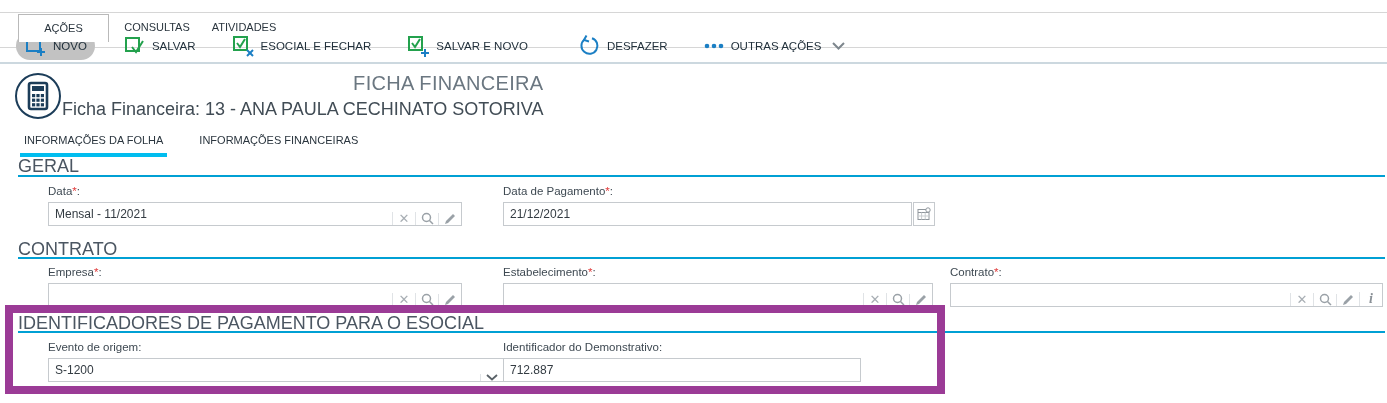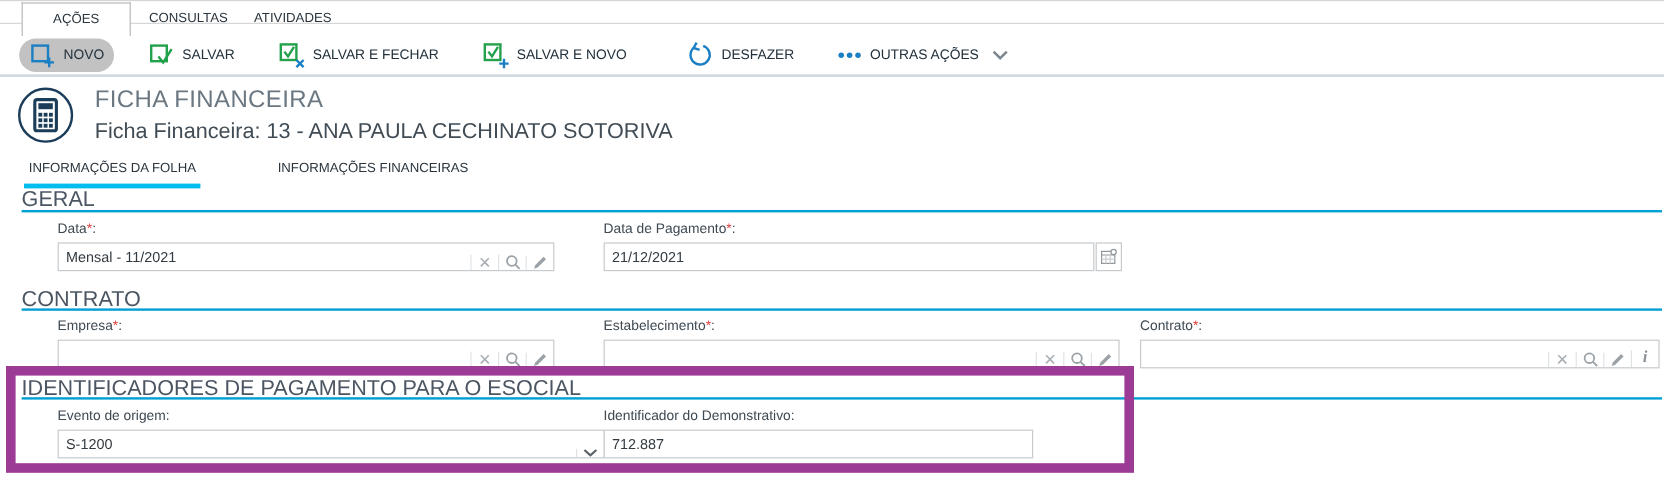--- a/index.html
+++ b/index.html
@@ -5,21 +5,21 @@
   * { margin:0; padding:0; box-sizing:border-box; }
   html,body { background:#fff; }
   body {
     width:1387px; height:403px; position:relative;
     font-family:"Liberation Sans", sans-serif;
     color:#2b3740; overflow:hidden;
   }
 
   
   .tabstrip {
-    position:absolute; top:0; left:0; width:1387px; height:20px;
+    position:absolute; top:12px; left:0; width:1387px; height:36px;
     border-top:1px solid #d6d6d6; border-bottom:1px solid #d6d6d6;
   }
   .rtab {
     position:absolute; top:1px; height:26px; line-height:26px;
     font-size:11px; color:#2a353e; cursor:default; text-align:center;
   }
   .rtab.active {
     left:18px; width:91px; height:28px; line-height:27px;
     background:#fff; border:1px solid #b9b9b9; border-bottom:none; z-index:2;
   }
@@ -36,27 +36,27 @@
     display:flex; align-items:center; gap:7px;
     font-size:11.5px; color:#22313c; padding:3px 8px; white-space:nowrap;
     cursor:default;
   }
   .tb-btn.pressed { background:#c2c2c2; border-radius:14px; }
   .tb-ic { width:22px; height:22px; display:block; }
   .dots-ic { width:20px; height:6px; display:block; }
   .chev-ic { width:13px; height:8px; display:block; margin-left:4px; }
 
   
-  .header { position:absolute; top:72px; left:14px; display:flex; gap:17px; align-items:center; }
+  .header { position:absolute; top:72px; left:14px; display:flex; align-items:center;text-align:right; }
   .h-icon { width:48px; height:48px; }
   .h-title { font-size:20px; color:#6b7781; letter-spacing:.3px; }
   .h-sub { font-size:18px; color:#414c55; margin-top:4px; }
 
   
-  .subtabs { position:absolute; top:134px; left:20px; display:flex; gap:60px; }
+  .subtabs { position:absolute; top:134px; left:20px; display:flex; gap:28px; }
   .stab { font-size:11px; color:#2a353e; padding:0 4px 7px 4px; cursor:default; }
   .stab.active { border-bottom:4px solid #00bdef; }
 
   
   .sec-title { position:absolute; left:18px; font-size:18px; color:#4b5662; }
   .sec-line  { position:absolute; left:18px; width:1367px; height:2px; background:#00a0d4; }
   .f-label   { position:absolute; font-size:11.5px; color:#3e4952; white-space:nowrap; }
   .req { color:#e03a3a; }
 
   .input-box {
@@ -114,21 +114,21 @@
     <span>SALVAR</span>
   </div>
 
   <div class="tb-btn">
     <svg class="tb-ic" viewBox="0 0 22 22">
       <rect x="2" y="2" width="13" height="13" fill="none" stroke="#23a14d" stroke-width="2"></rect>
       <path d="M5 8 L8 12 L13 4" fill="none" stroke="#23a14d" stroke-width="2"></path>
       <line x1="15" y1="15" x2="21" y2="21" stroke="#1b7fc4" stroke-width="2"></line>
       <line x1="21" y1="15" x2="15" y2="21" stroke="#1b7fc4" stroke-width="2"></line>
     </svg>
-    <span>SALVAR E FECHAR</span>
+    <span>ESOCIAL E FECHAR</span>
   </div>
 
   <div class="tb-btn">
     <svg class="tb-ic" viewBox="0 0 22 22">
       <rect x="2" y="2" width="13" height="13" fill="none" stroke="#23a14d" stroke-width="2"></rect>
       <path d="M5 8 L8 12 L13 4" fill="none" stroke="#23a14d" stroke-width="2"></path>
       <line x1="18" y1="14" x2="18" y2="22" stroke="#1b7fc4" stroke-width="2"></line>
       <line x1="14" y1="18" x2="22" y2="18" stroke="#1b7fc4" stroke-width="2"></line>
     </svg>
     <span>SALVAR E NOVO</span>

